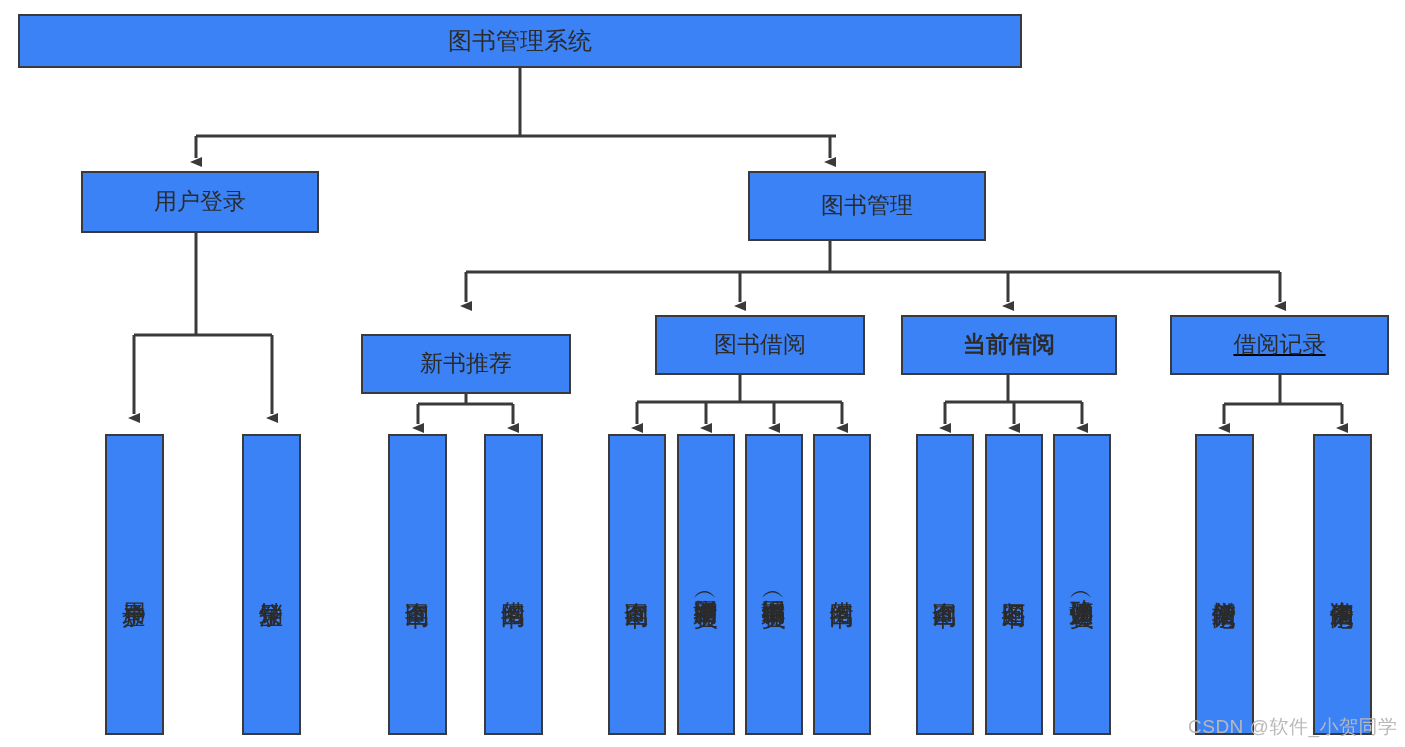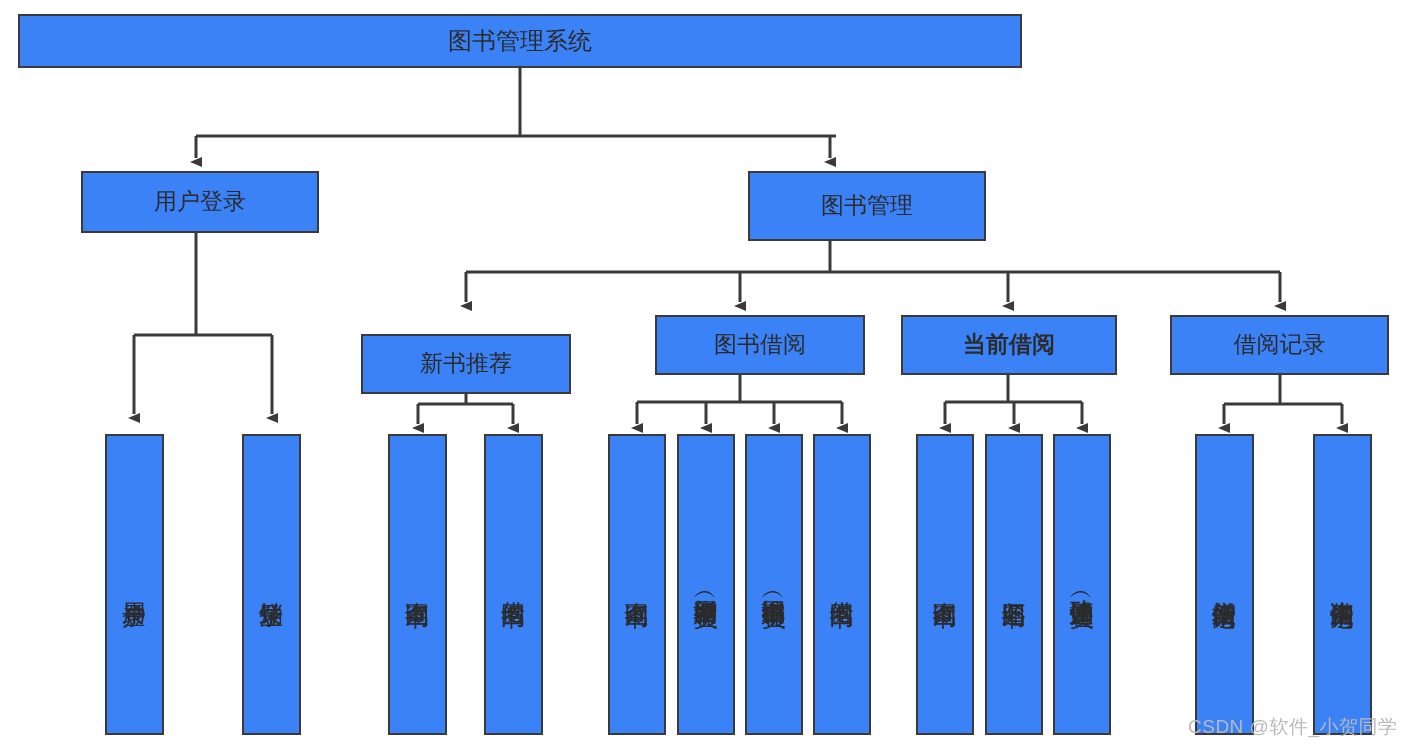--- a/index.html
+++ b/index.html
@@ -141,21 +141,21 @@
 
   <div class="node horiz" style="left:361px; top:334px; width:210px; height:60px;">
     <span class="label">新书推荐</span>
   </div>
   <div class="node horiz" style="left:631px; top:315px; width:210px; height:60px;margin-left:24px;">
     <span class="label">图书借阅</span>
   </div>
   <div class="node horiz" style="left:901px; top:315px; width:216px; height:60px;font-weight:bold;">
     <span class="label">当前借阅</span>
   </div>
-  <div class="node horiz" style="left:1170px; top:315px; width:219px; height:60px;">
+  <div class="node horiz" style="left:1170px; top:315px; width:219px; height:60px;text-decoration:underline;">
     <span class="label">借阅记录</span>
   </div>
 
   <div class="node vert" style="left:105px; top:434px; width:59px; height:301px;">
     <span class="label">用户登录</span>
   </div>
   <div class="node vert" style="left:242px; top:434px; width:59px; height:301px;">
     <span class="label">注销登录</span>
   </div>
 

